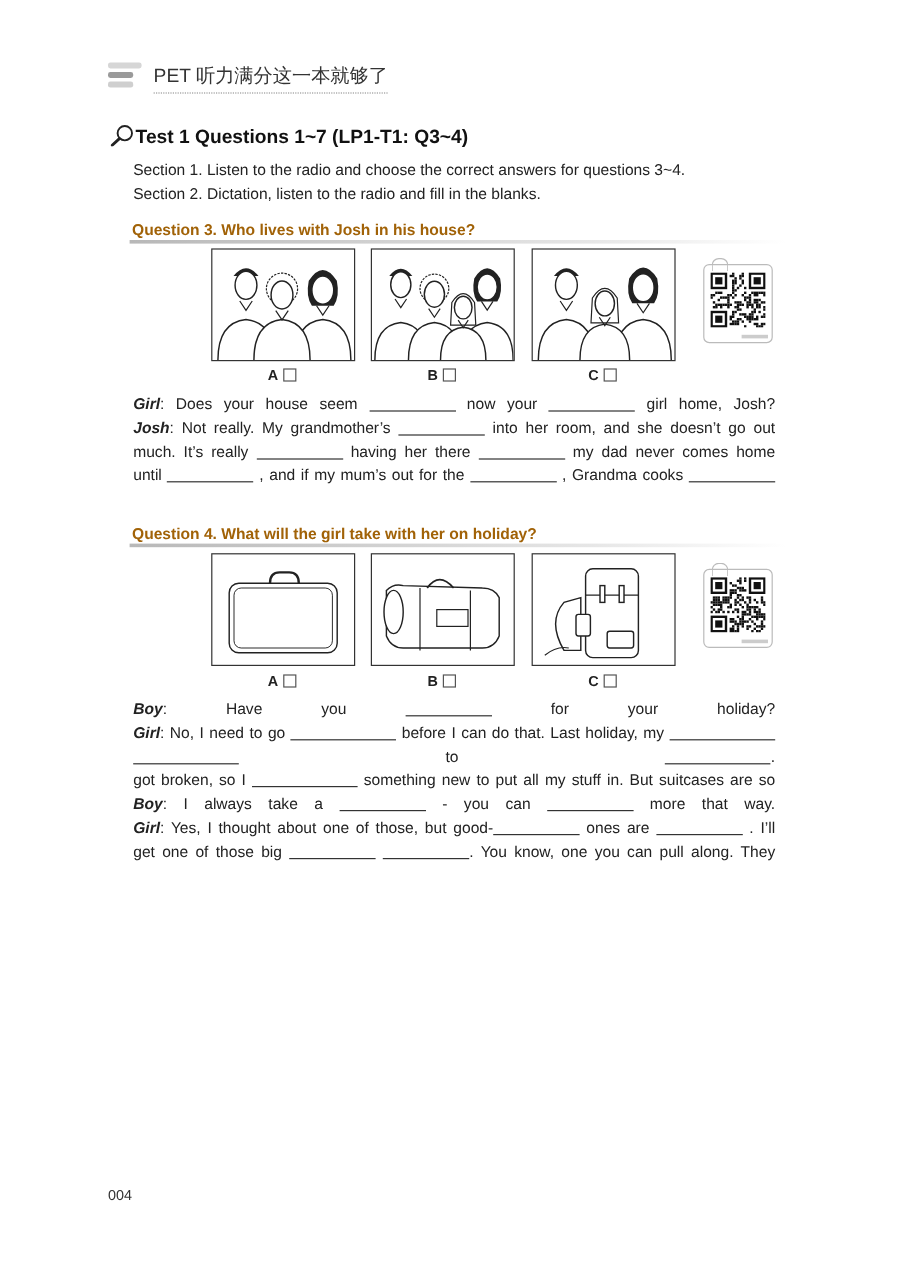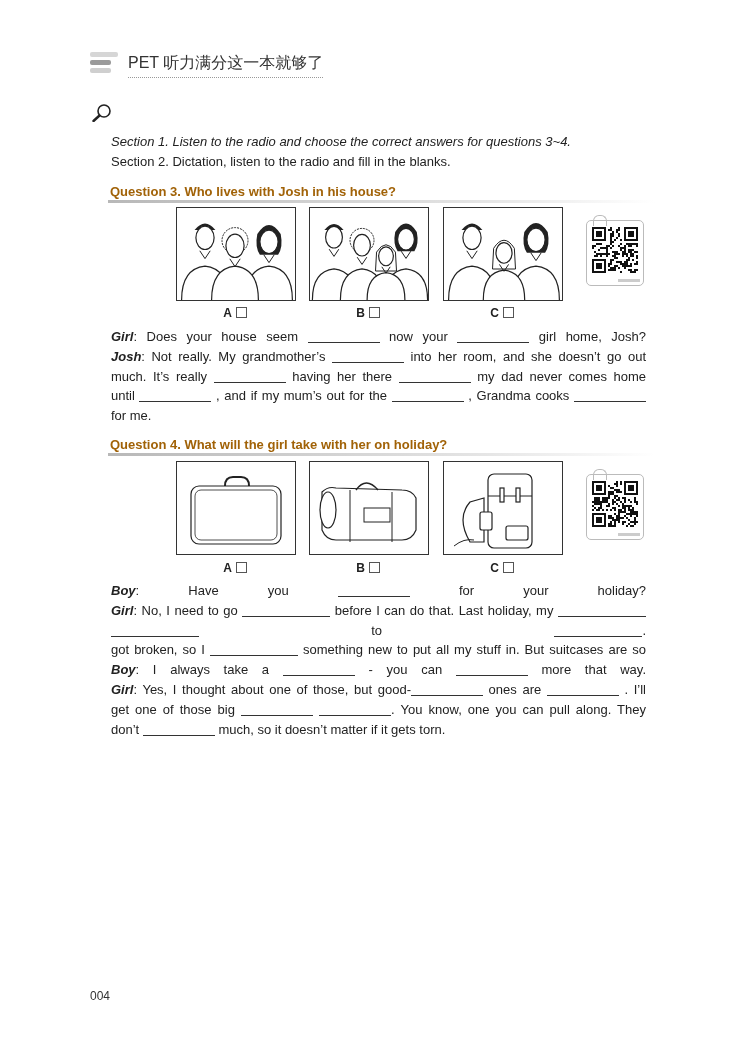--- a/index.html
+++ b/index.html
@@ -14,21 +14,21 @@
   .hdr-bars i:nth-child(2) { top: 8px; width: 21px; background: #9a9a9a; }
   .hdr-bars i:nth-child(3) { top: 16px; width: 21px; background: #cfcfcf; }
   .hdr-title { position: absolute; left: 38px; top: 3px; font-size: 16px; color: #333; white-space: nowrap;
                padding-bottom: 3px; border-bottom: 1px dotted #999; }
 
   
   .test-title { position: absolute; left: 92px; top: 104px; font-size: 16px; font-weight: bold; color: #111; white-space: nowrap; }
   .test-title svg { vertical-align: -3px; margin-right: 1px; }
 
   .instr { position: absolute; left: 111px; font-size: 13px; color: #222; white-space: nowrap; }
-  .instr.i1 { top: 134px; font-style: italic; }
+  .instr.i1 { top: 134px; }
   .instr.i2 { top: 154px; }
 
   .qhead { position: absolute; left: 110px; width: 545px; font-size: 13px; font-weight: bold; color: #a16207;
            padding-bottom: 2px; white-space: nowrap; }
   .qhead::after { content: ""; position: absolute; left: -2px; right: 0; bottom: -2px; height: 3px;
                   background: linear-gradient(to right, #b8b8b8, #e6e6e6 70%, rgba(255,255,255,0)); }
   .qhead.q3 { top: 184px; }
   .qhead.q4 { top: 437px; }
 
   
@@ -62,21 +62,21 @@
       <i></i>
       <i></i>
     </div>
   <div class="hdr-title">PET 听力满分这一本就够了</div>
 </div>
 
 <div class="test-title">
   <svg width="20" height="18" viewBox="0 0 20 18">
     <circle cx="12" cy="7" r="6" fill="none" stroke="#222" stroke-width="1.6"></circle>
     <line x1="7.5" y1="11.5" x2="1.5" y2="17" stroke="#222" stroke-width="2.4" stroke-linecap="round"></line>
-  </svg>
+  </svg><span>Test 1 Questions 1~7 (LP1-T1: Q3~4)</span>
 </div>
 
 <div class="instr i1">Section 1. Listen to the radio and choose the correct answers for questions 3~4.</div>
 <div class="instr i2">Section 2. Dictation, listen to the radio and fill in the blanks.</div>
 
 <div class="qhead q3">Question 3. Who lives with Josh in his house?</div>
 
 <div class="pic" style="left:176px;top:207px" id="q3a">
     <svg viewBox="0 0 118 92">
       <path d="M17.6,22 q10.4,-13 20.8,0z" fill="#222"></path>
@@ -293,21 +293,20 @@
       <rect x="2" y="18" width="3" height="3" fill="#111"></rect>
     </svg>
     <div class="tab"></div>
 </div>
 
 <div class="dlg d3">
     <span class="line"><span class="spk">Girl</span><span>: Does your house seem </span><span class="blank" style="width: 72px;"></span><span> now your </span><span class="blank" style="width: 72px;"></span><span> girl home, Josh?</span></span>
     <span class="line"><span class="spk">Josh</span><span>: Not really. My grandmother’s </span><span class="blank" style="width: 72px;"></span><span> into her room, and she doesn’t go out</span></span>
     <span class="line"><span>much. It’s really </span><span class="blank" style="width: 72px;"></span><span> having her there </span><span class="blank" style="width: 72px;"></span><span> my dad never comes home</span></span>
     <span class="line"><span>until </span><span class="blank" style="width: 72px;"></span><span> , and if my mum’s out for the </span><span class="blank" style="width: 72px;"></span><span> , Grandma cooks </span><span class="blank" style="width: 72px;"></span></span>
-    <span class="line last"><span>for me.</span></span>
   </div>
 
 <div class="qhead q4">Question 4. What will the girl take with her on holiday?</div>
 
 <div class="pic" style="left:176px;top:461px" id="q4a">
     <svg viewBox="0 0 118 92">
       <rect x="14" y="24" width="90" height="58" rx="8" fill="#fff" stroke="#222" stroke-width="1.2"></rect>
   <rect x="18" y="28" width="82" height="50" rx="6" fill="none" stroke="#222" stroke-width="0.8"></rect>
   <path d="M48,24 q0,-9 8,-9 l8,0 q8,0 8,9" fill="none" stroke="#222" stroke-width="2"></path>
     </svg>
@@ -520,16 +519,15 @@
 </div>
 
 <div class="dlg d4">
     <span class="line"><span class="spk">Boy</span><span>: Have you </span><span class="blank" style="width: 72px;"></span><span> for your holiday?</span></span>
     <span class="line"><span class="spk">Girl</span><span>: No, I need to go </span><span class="blank" style="width: 88px;"></span><span> before I can do that. Last holiday, my </span><span class="blank" style="width: 88px;"></span></span>
     <span class="line"><span class="blank" style="width: 88px;"></span><span> to </span><span class="blank" style="width: 88px;"></span><span>.</span></span>
     <span class="line"><span>got broken, so I </span><span class="blank" style="width: 88px;"></span><span> something new to put all my stuff in. But suitcases are so</span></span>
     <span class="line"><span class="spk">Boy</span><span>: I always take a </span><span class="blank" style="width: 72px;"></span><span> - you can </span><span class="blank" style="width: 72px;"></span><span> more that way.</span></span>
     <span class="line"><span class="spk">Girl</span><span>: Yes, I thought about one of those, but good-</span><span class="blank" style="width: 72px;"></span><span> ones are </span><span class="blank" style="width: 72px;"></span><span> . I’ll</span></span>
     <span class="line"><span>get one of those big </span><span class="blank" style="width: 72px;"></span><span> </span><span class="blank" style="width: 72px;"></span><span>. You know, one you can pull along. They</span></span>
-    <span class="line last"><span>don’t </span><span class="blank" style="width: 72px;"></span><span> much, so it doesn’t matter if it gets torn.</span></span>
   </div>
 
 <div class="pageno">004</div>
 
 </body></html>

